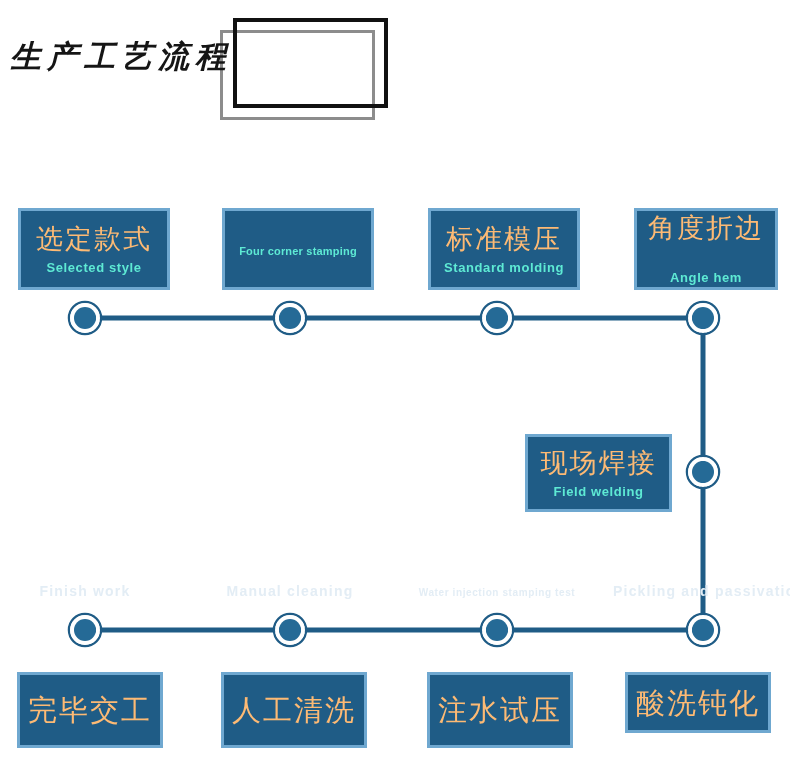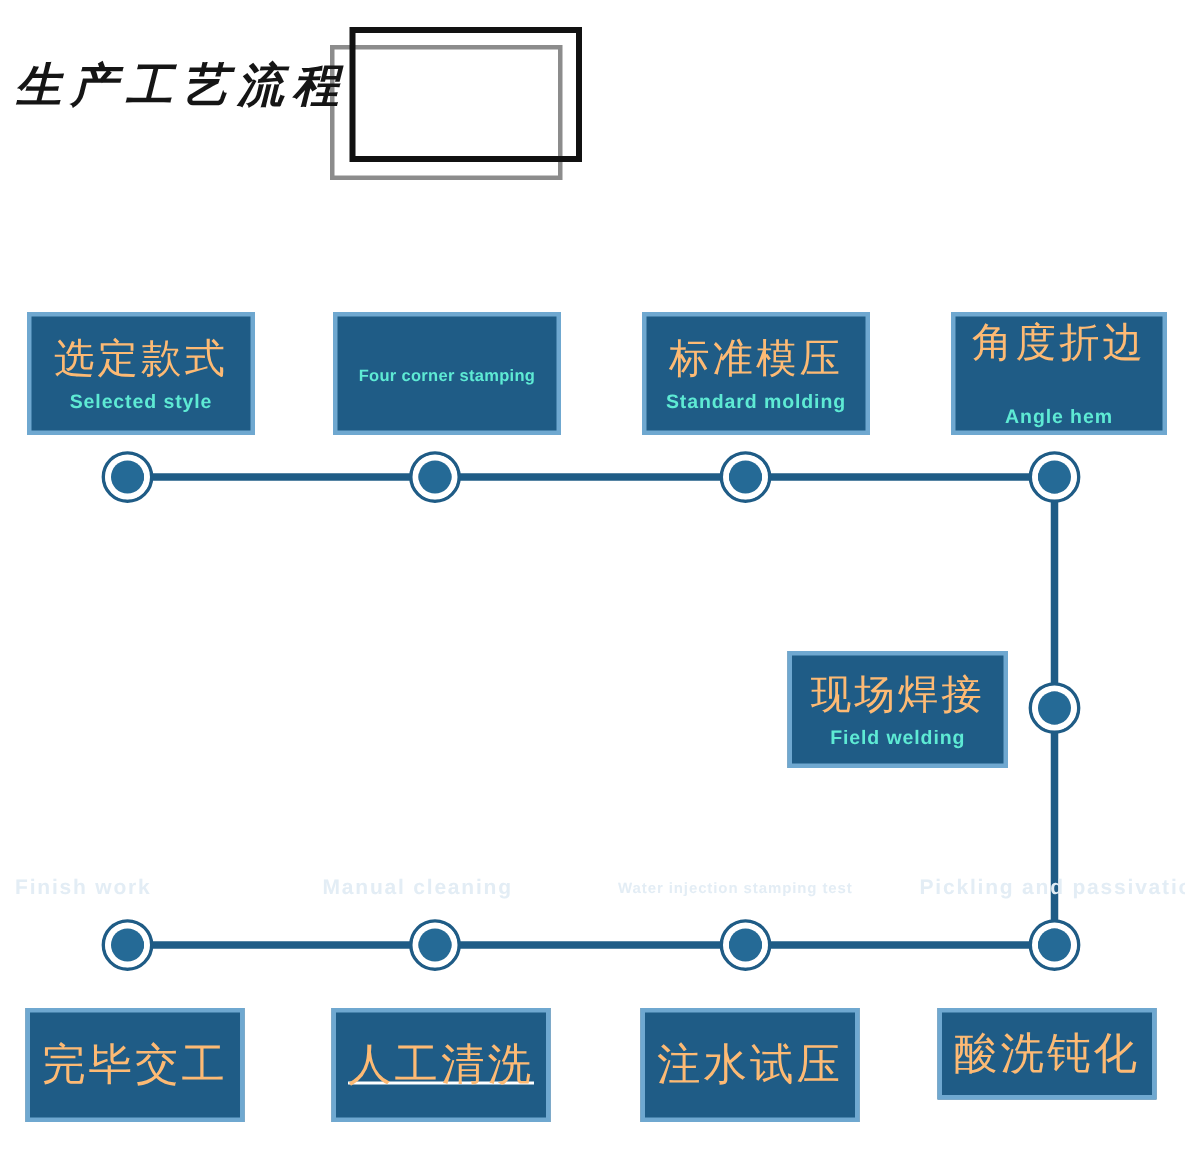--- a/index.html
+++ b/index.html
@@ -103,21 +103,21 @@
   }
 
   
   .faded {
     position: absolute;
     color: #e3edf5;
     font-size: 14px;
     font-weight: 600;
     letter-spacing: 1.2px;
     white-space: nowrap;
-    text-align: left;
+    text-align: center;
   }
   .faded.tiny { font-size: 10px; letter-spacing: 0.6px; }
 </style>
 </head>
 <body>
 
 <div id="root">
 
   <div id="title-block">
     <div class="frame-gray"></div>
@@ -208,21 +208,21 @@
 
   <div class="faded" style="left:10px; top:583px; width:150px;">Finish work</div>
   <div class="faded" style="left:215px; top:583px; width:150px;">Manual cleaning</div>
   <div class="faded tiny" style="left:412px; top:587px; width:170px;">Water injection stamping test</div>
   <div class="faded" style="left:613px; top:583px; width:180px;">Pickling and passivation</div>
 
   <div class="pbox cn-only" style="left:17px; top:672px; width:146px; height:76px;">
     <div class="cn">完毕交工</div>
   </div>
 
-  <div class="pbox cn-only" style="left:221px; top:672px; width:146px; height:76px;text-decoration:underline;">
+  <div class="pbox cn-only" style="left:221px; top:672px; width:146px; height:76px;">
     <div class="cn">人工清洗</div>
   </div>
 
   <div class="pbox cn-only" style="left:427px; top:672px; width:146px; height:76px;">
     <div class="cn">注水试压</div>
   </div>
 
   <div class="pbox cn-only" style="left:625px; top:672px; width:146px; height:61px;">
     <div class="cn">酸洗钝化</div>
   </div>

